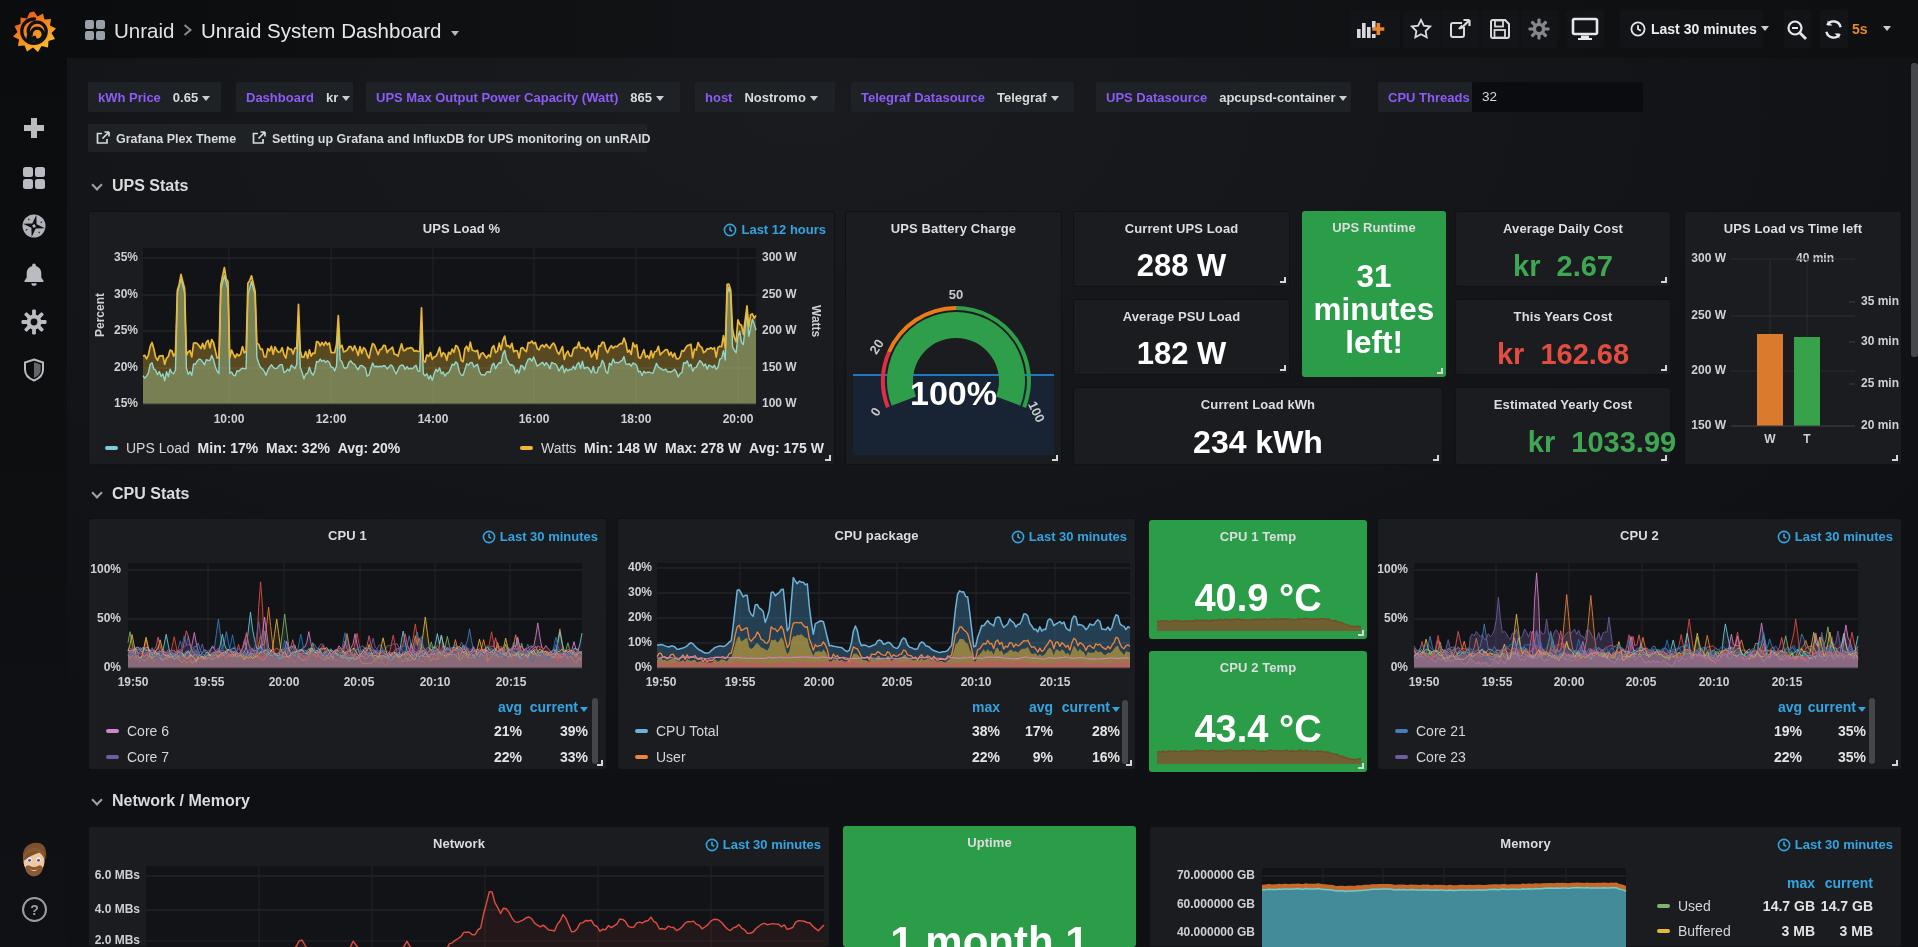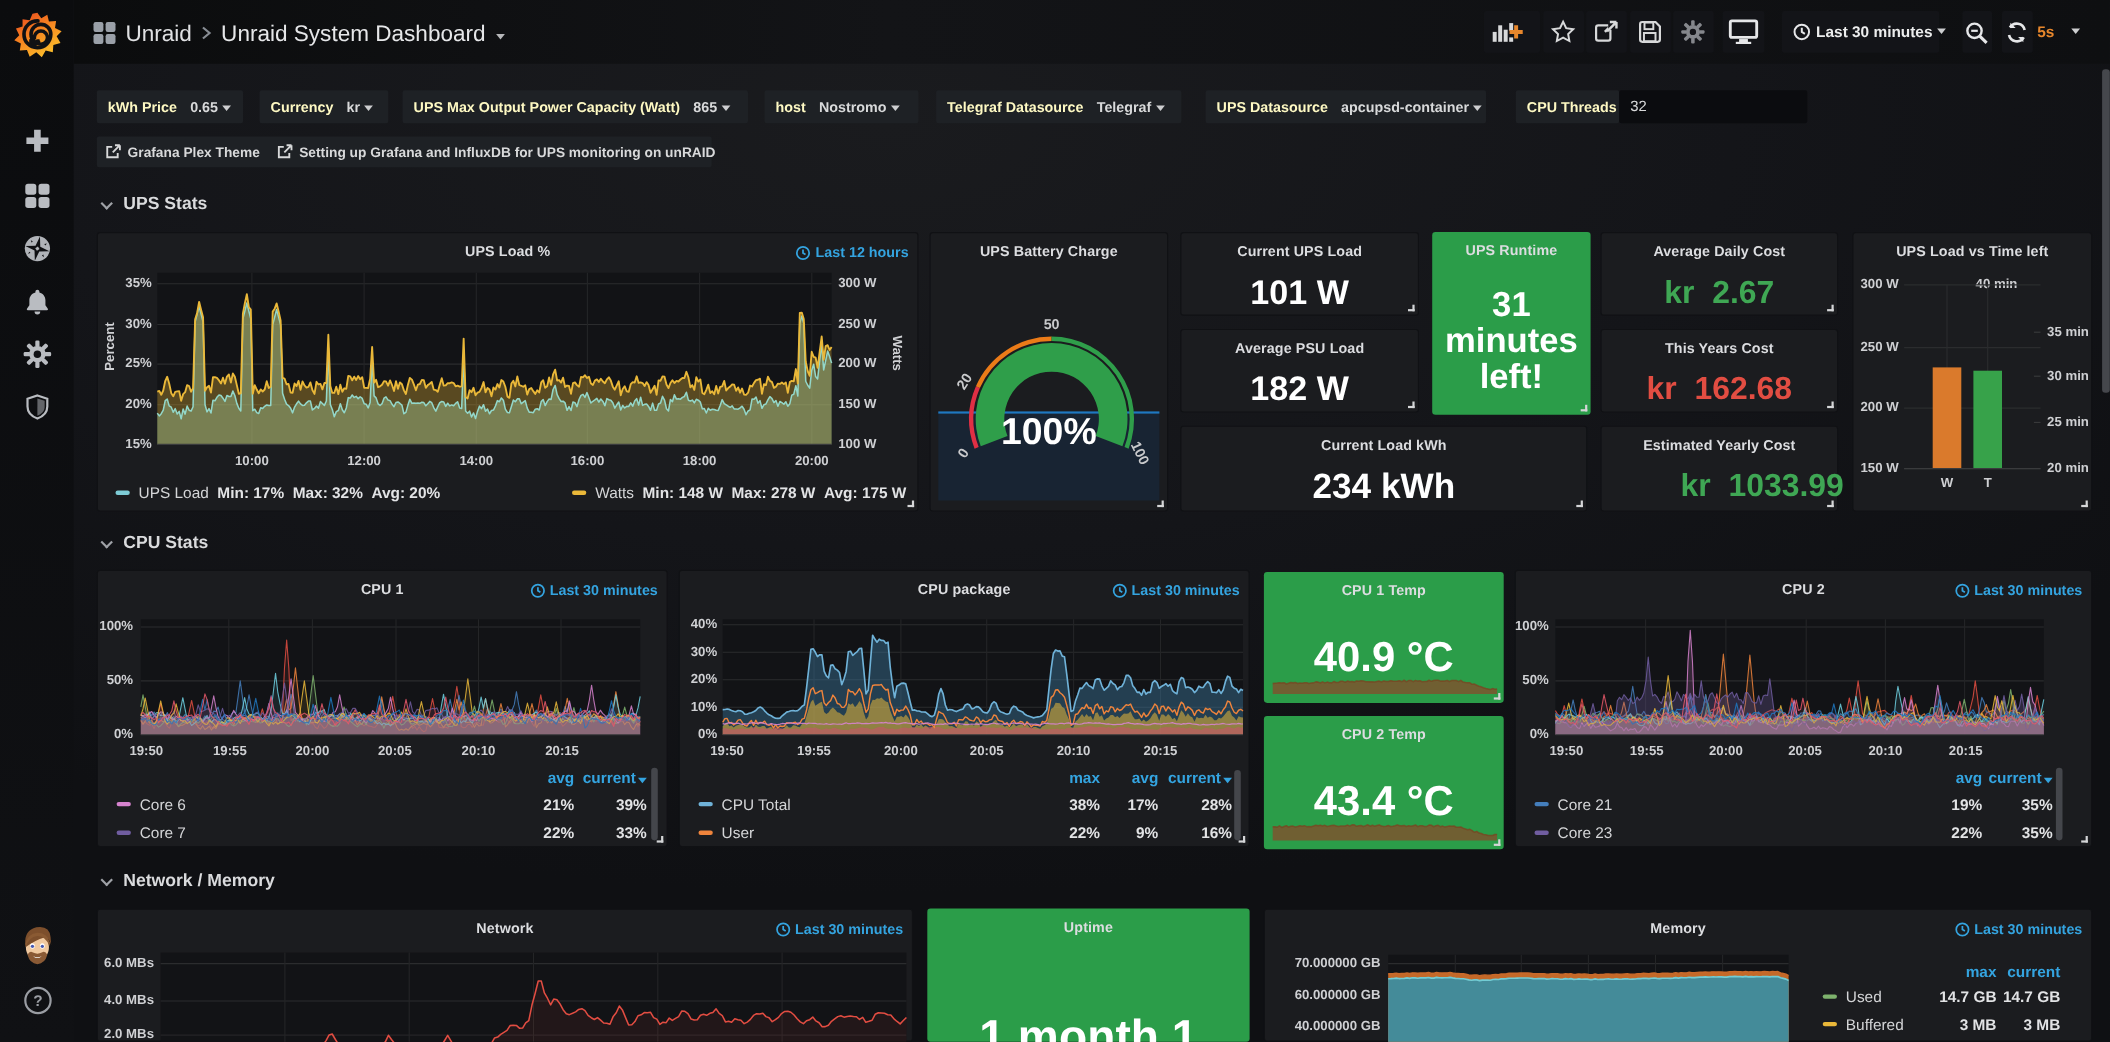--- a/index.html
+++ b/index.html
@@ -11,21 +11,21 @@
 .trange{position:absolute;font-size:13px;font-weight:700;color:#34a4e0}
 .axl{position:absolute;font-size:12px;font-weight:700;color:#cfd0d3;white-space:nowrap}
 .axr{text-align:right}.axc{text-align:center}
 .bigv{position:absolute;width:100%;text-align:center;font-weight:700;color:#fff;white-space:nowrap}
 .rz{position:absolute;right:3px;bottom:3px;width:6px;height:6px;border-right:2px solid #d5d6d8;border-bottom:2px solid #d5d6d8}
 .leg{position:absolute;font-size:14px;color:#d4d5d7;white-space:nowrap}
 .lv{position:absolute;font-size:14px;font-weight:700;color:#e2e3e5;text-align:right;white-space:nowrap}
 .sw{display:inline-block;width:13px;height:4px;border-radius:2px;vertical-align:middle;margin-right:8px;margin-top:-2px}
 .caret{display:inline-block;width:0;height:0;border-left:4px solid transparent;border-right:4px solid transparent;border-top:5px solid #cdced0;vertical-align:middle;margin-left:7px}
 .pill{position:absolute;height:30px;background:#1e2125;border-radius:2px;display:flex;align-items:center;font-size:13px;font-weight:700;white-space:nowrap;overflow:hidden}
-.pill .lab{color:#fef9c3;padding:0 6px 0 10px;white-space:nowrap}
+.pill .lab{color:#8b5cf6;padding:0 6px 0 10px;white-space:nowrap}
 .pill .val{color:#d8d9da;padding:0 10px 0 6px;white-space:nowrap}
 .secthead{position:absolute;font-size:16px;font-weight:700;color:#dadbdd}
 .chev{position:absolute;width:8px;height:8px;border-right:2px solid #9fa2a7;border-bottom:2px solid #9fa2a7;transform:rotate(45deg)}
 .navbox{position:absolute;top:10px;height:38px;background:#131418;border-radius:2px}
 svg{position:absolute;overflow:visible}
 </style></head><body>
 <div id="app">
 
 <div class="abs" style="left:0;top:0;width:67px;height:947px;background:linear-gradient(180deg,#0b0c0e,#101114)"></div>
 <svg style="left:11px;top:9px" width="46" height="46" viewBox="0 0 46 46">
@@ -185,21 +185,21 @@
       <path d="M16.4 19.4v-4.8h-4.8z" fill="#e6e7e9"></path>
     </svg>
 <div class="abs" style="left:1852px;top:21px;font-size:14px;font-weight:700;color:#e8872c">5s</div>
 <div class="abs caret" style="left:1876px;top:26px"></div>
 <div class="abs" style="left:1911px;top:63px;width:7px;height:294px;background:#45474c;border-radius:3px"></div>
 <div class="pill" style="left:88px;top:82px;width:133px">
       <span class="lab">kWh Price</span>
       <span class="val">0.65<span class="caret" style="margin-left:4px"></span></span>
     </div>
 <div class="pill" style="left:236px;top:82px;width:117px">
-      <span class="lab">Currency</span>
+      <span class="lab">Dashboard</span>
       <span class="val">kr<span class="caret" style="margin-left:4px"></span></span>
     </div>
 <div class="pill" style="left:366px;top:82px;width:314px">
       <span class="lab">UPS Max Output Power Capacity (Watt)</span>
       <span class="val">865<span class="caret" style="margin-left:4px"></span></span>
     </div>
 <div class="pill" style="left:695px;top:82px;width:140px">
       <span class="lab">host</span>
       <span class="val">Nostromo<span class="caret" style="margin-left:4px"></span></span>
     </div>
@@ -293,21 +293,21 @@
       <text x="31" y="205" text-anchor="middle" font-size="13" font-weight="700" fill="#c9cacc" font-family="Liberation Sans,sans-serif" transform="rotate(-58 31 201)">0</text>
       <text x="32" y="140" text-anchor="middle" font-size="13" font-weight="700" fill="#c9cacc" font-family="Liberation Sans,sans-serif" transform="rotate(-58 32 136)">20</text>
       <text x="111" y="88" text-anchor="middle" font-size="13" font-weight="700" fill="#c9cacc" font-family="Liberation Sans,sans-serif" transform="rotate(0 111 84)">50</text>
       <text x="191" y="205" text-anchor="middle" font-size="13" font-weight="700" fill="#c9cacc" font-family="Liberation Sans,sans-serif" transform="rotate(64 191 201)">100</text>
     </svg>
 <div class="bigv" style="left:845px;top:374px;width:217px;font-size:34px">100%</div>
 <div class="panel" style="left:1073px;top:211px;width:217px;height:76px">
 <div class="ptitle" style="top:9px">Current UPS Load</div>
 <div class="rz"></div>
 </div>
-<div class="bigv" style="left:1073px;top:248px;width:217px;font-size:31px;color:#fff">101 W</div>
+<div class="bigv" style="left:1073px;top:248px;width:217px;font-size:31px;color:#fff">288 W</div>
 <div class="panel" style="left:1073px;top:299px;width:217px;height:76px">
 <div class="ptitle" style="top:9px">Average PSU Load</div>
 <div class="rz"></div>
 </div>
 <div class="bigv" style="left:1073px;top:336px;width:217px;font-size:31px;color:#fff">182 W</div>
 <div class="panel" style="left:1073px;top:387px;width:370px;height:78px">
 <div class="ptitle" style="top:9px">Current Load kWh</div>
 <div class="rz"></div>
 </div>
 <div class="bigv" style="left:1073px;top:424px;width:370px;font-size:32px;color:#fff">234 kWh</div>

